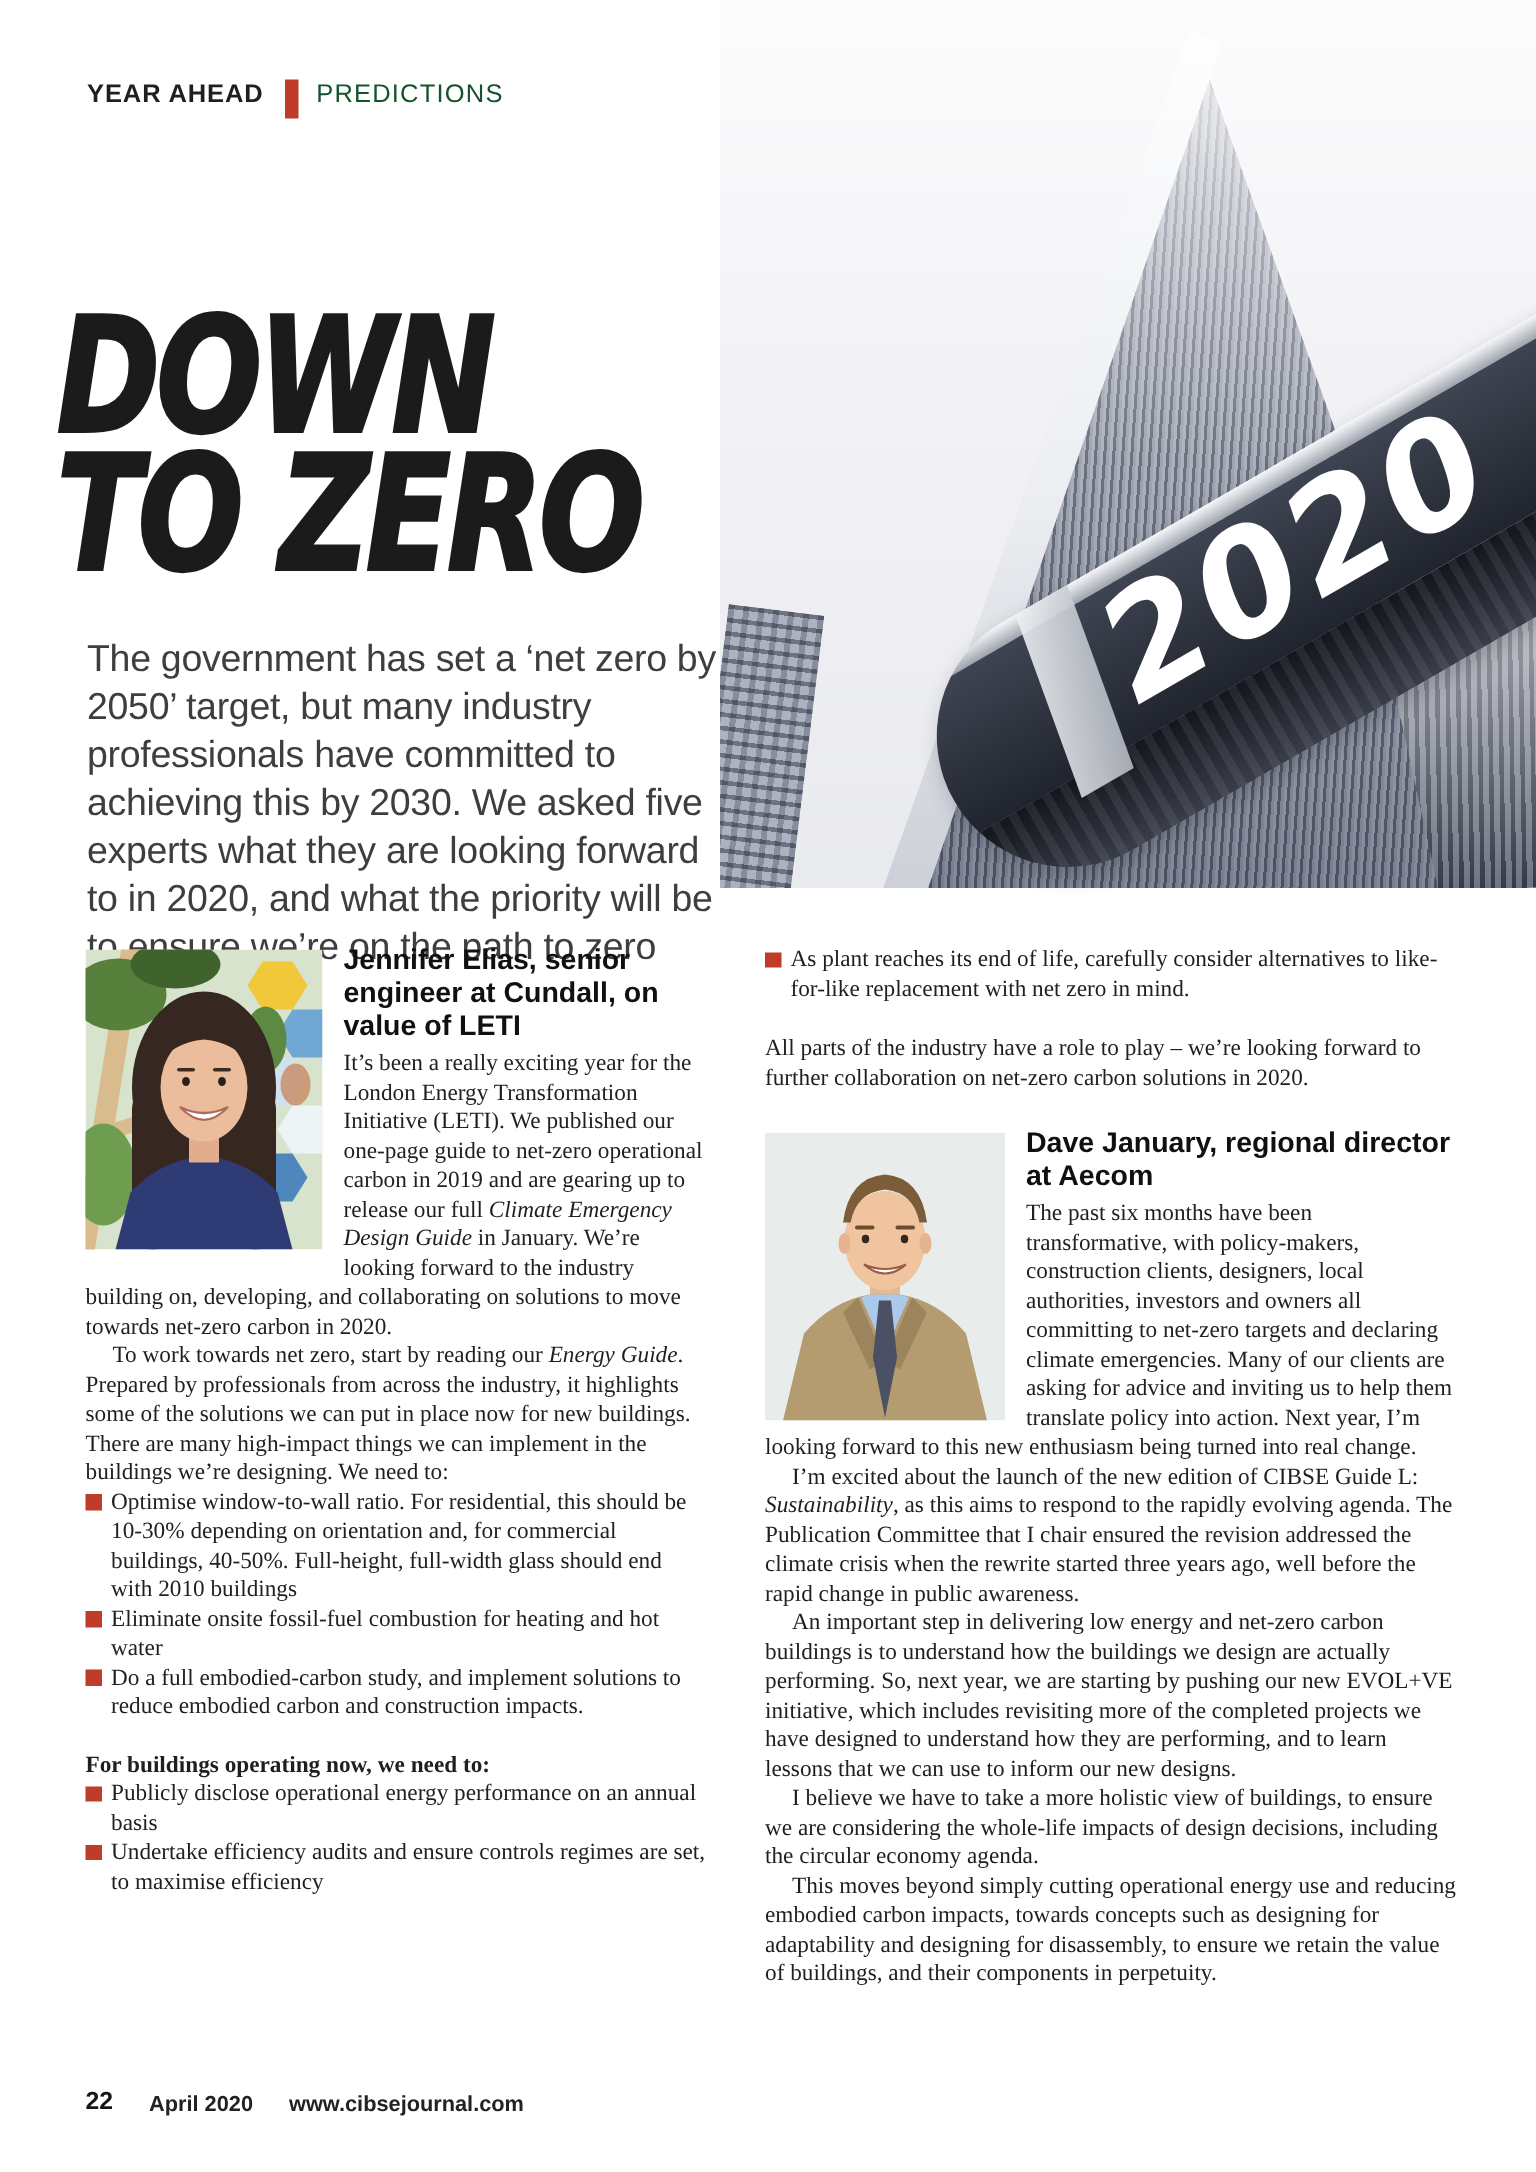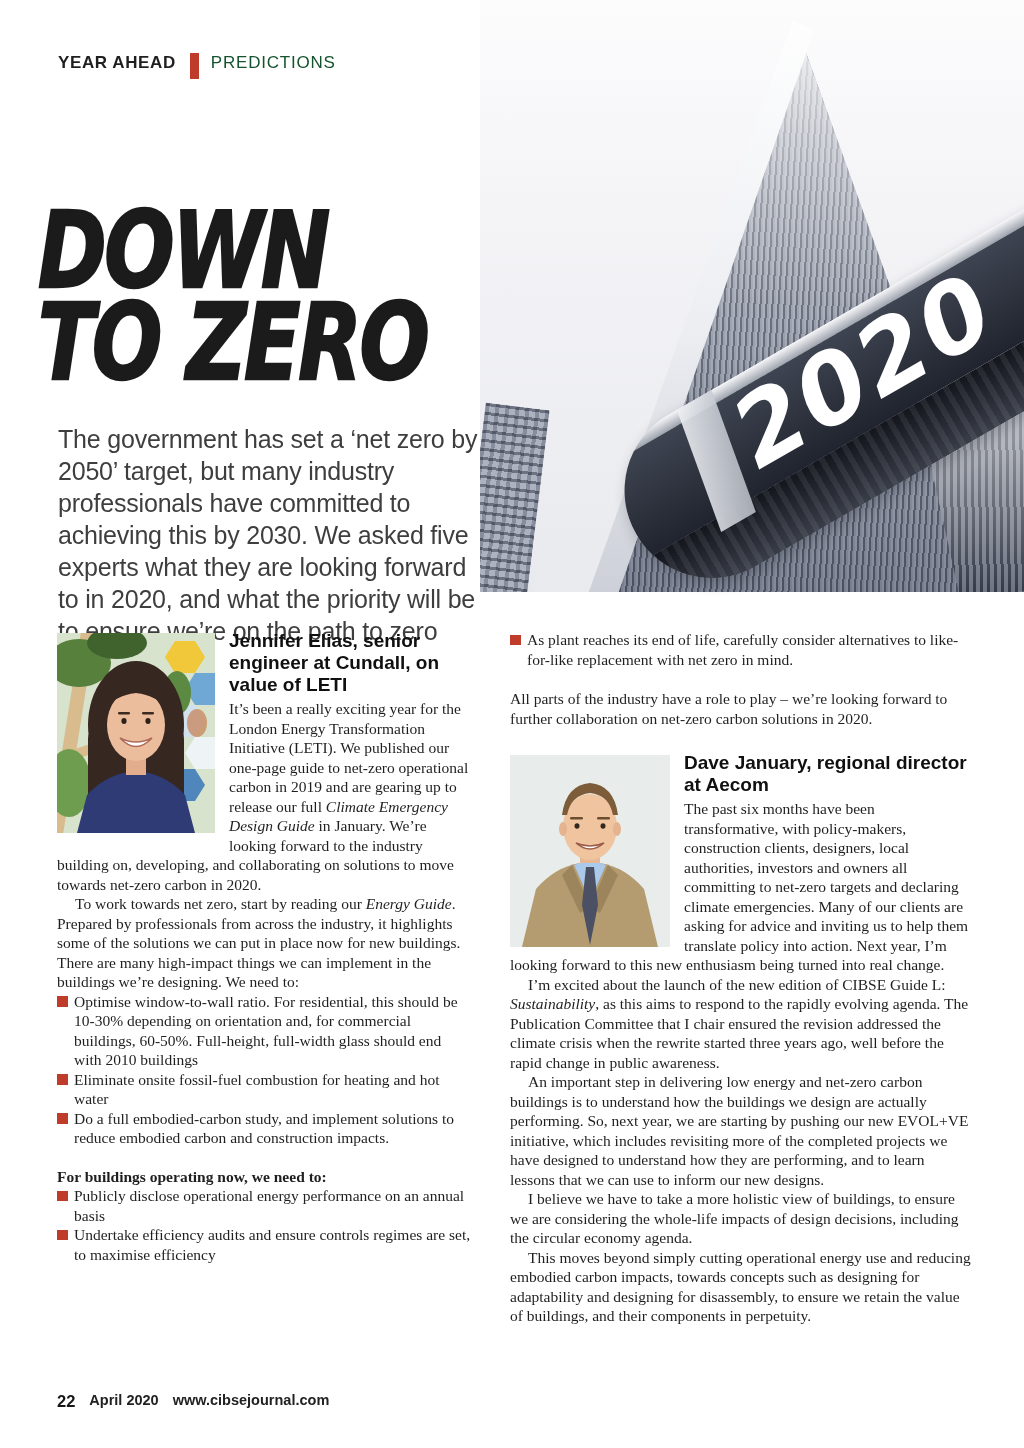--- a/index.html
+++ b/index.html
@@ -73,21 +73,21 @@
   .vgap20{height:20px;}
   .vgap24{height:24px;}
 
   .profile-head{font-family:"Liberation Sans",sans-serif;font-size:19px;line-height:22px;
                 color:#101010;margin:0 0 3px 0;}
   .profile-head b{font-weight:bold;}
   .pphoto{float:left;margin:3px 14px 6px 0;display:block;}
   .clearfix::after{content:"";display:block;clear:both;}
 
   
-  .footer{position:absolute;left:57px;top:1392px;display:flex;align-items:flex-start;gap:14px;color:#161616;}
+  .footer{position:absolute;left:57px;top:1392px;display:flex;align-items:flex-end;gap:24px;color:#161616;}
   .footer .pnum{font-size:16.5px;font-weight:bold;}
   .footer .fitem{font-size:14.5px;font-weight:bold;color:#222;}
 
   i{font-style:italic;}
 </style>
 </head>
 <body>
 
 <div class="kicker">
   <span class="section">YEAR AHEAD</span>
@@ -145,21 +145,21 @@
       <ellipse cx="67" cy="88" rx="2.6" ry="3" fill="#2c211a"></ellipse>
       <ellipse cx="91" cy="88" rx="2.6" ry="3" fill="#2c211a"></ellipse>
       <rect x="61" y="79" width="12" height="2.4" rx="1.2" fill="#3a2a20"></rect>
       <rect x="85" y="79" width="12" height="2.4" rx="1.2" fill="#3a2a20"></rect>
       <path d="M63,105 Q79,122 95,105 Q79,113 63,105 Z" fill="#ffffff" stroke="#b06a5a" stroke-width="1.5"></path>
     </svg>
     <h3 class="profile-head"><b>Jennifer Elias,</b><span> senior engineer at Cundall, on value of LETI</span></h3>
     <p class="body-p"><span>It’s been a really exciting year for the London Energy Transformation Initiative (LETI). We published our one-page guide to net-zero operational carbon in 2019 and are gearing up to release our full </span><i>Climate Emergency Design Guide</i><span> in January. We’re looking forward to the industry building on, developing, and collaborating on solutions to move towards net-zero carbon in 2020.</span></p>
     <p class="body-p indent"><span>To work towards net zero, start by reading our </span><i>Energy Guide</i><span>. Prepared by professionals from across the industry, it highlights some of the solutions we can put in place now for new buildings. There are many high-impact things we can implement in the buildings we’re designing. We need to:</span></p>
   </div>
-  <div class="bullet"><span class="sq"></span><span>Optimise window-to-wall ratio. For residential, this should be 10-30% depending on orientation and, for commercial buildings, 60-50%. Full-height, full-width glass should end with 2010 buildings</span></div>
+  <div class="bullet"><span class="sq"></span><span>Optimise window-to-wall ratio. For residential, this should be 10-30% depending on orientation and, for commercial buildings, 40-50%. Full-height, full-width glass should end with 2010 buildings</span></div>
   <div class="bullet"><span class="sq"></span><span>Eliminate onsite fossil-fuel combustion for heating and hot water</span></div>
   <div class="bullet"><span class="sq"></span><span>Do a full embodied-carbon study, and implement solutions to reduce embodied carbon and construction impacts.</span></div>
   <p class="body-p lead-in">For buildings operating now, we need to:</p>
   <div class="bullet"><span class="sq"></span><span>Publicly disclose operational energy performance on an annual basis</span></div>
   <div class="bullet"><span class="sq"></span><span>Undertake efficiency audits and ensure controls regimes are set, to maximise efficiency</span></div>
 </div>
 
 <div class="col col-right serif">
   <div class="bullet"><span class="sq"></span><span>As plant reaches its end of life, carefully consider alternatives to like-for-like replacement with net zero in mind.</span></div>
   <div class="vgap20"></div>

